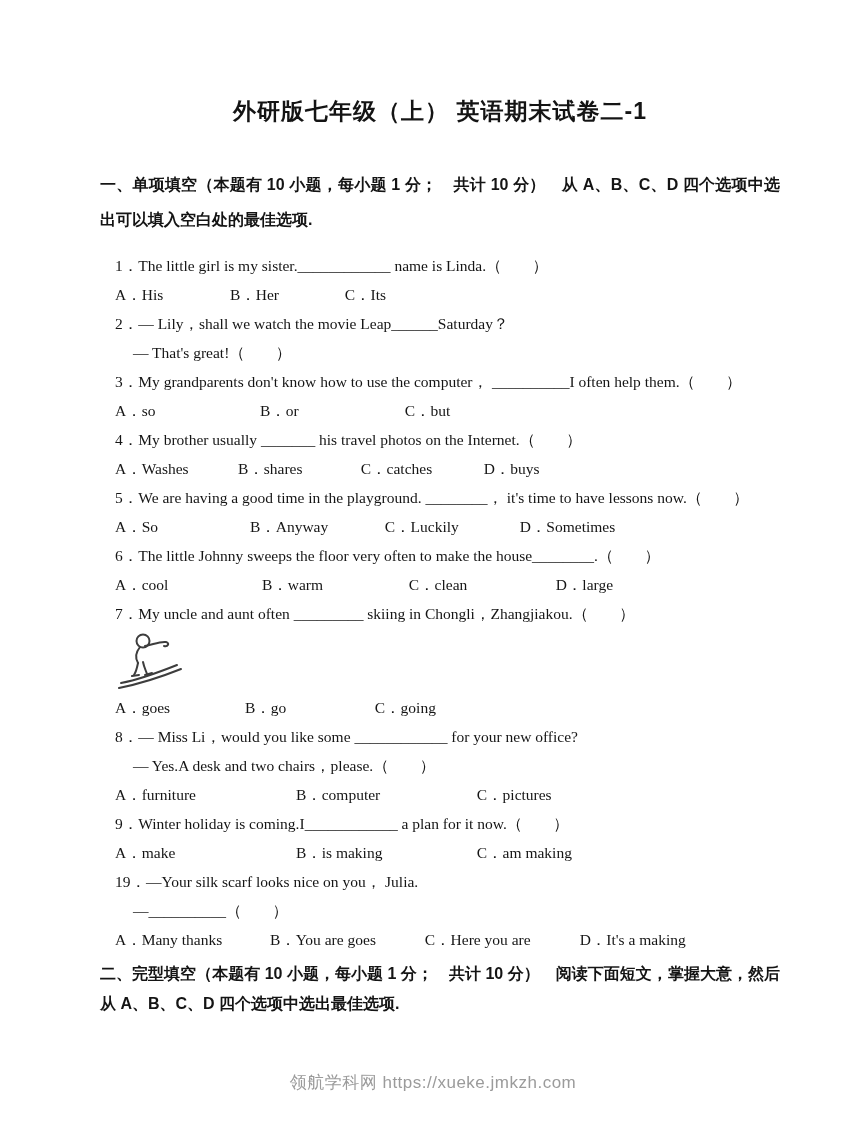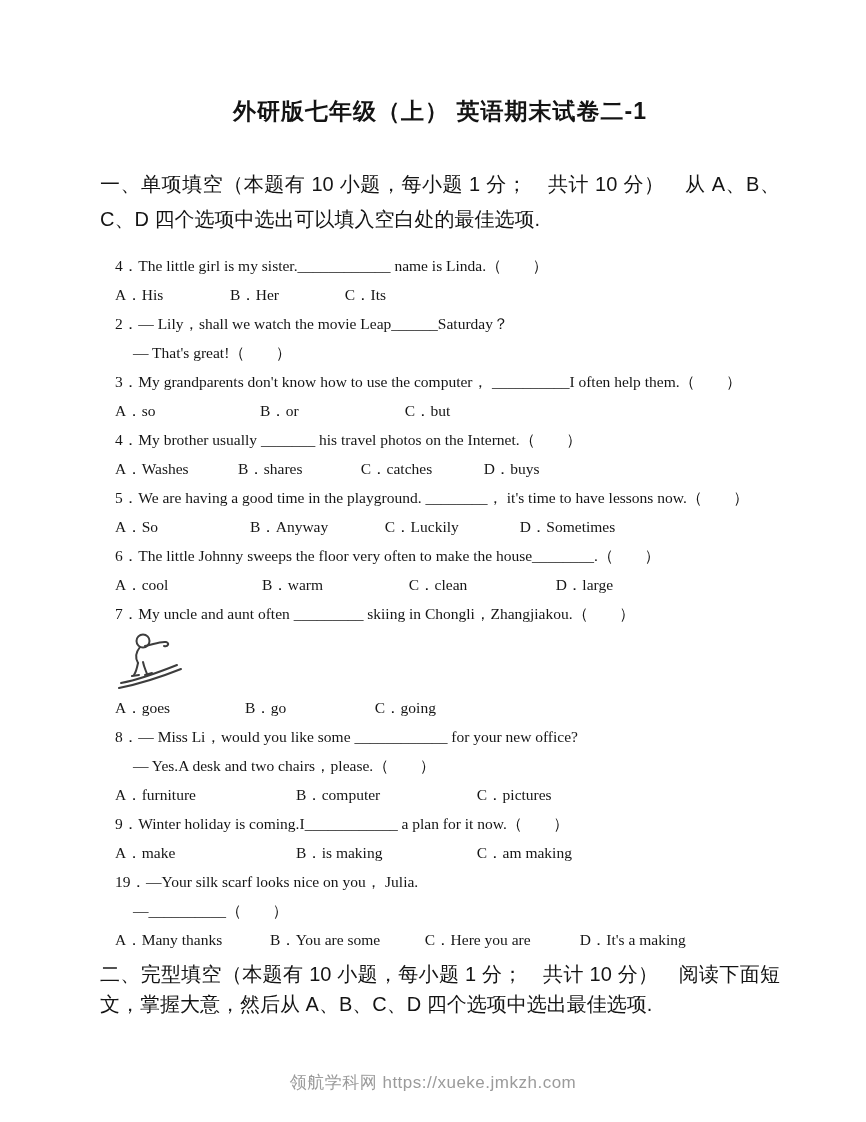--- a/index.html
+++ b/index.html
@@ -18,22 +18,22 @@
     margin: 0 0 40px 0;
     text-align: center;
     font-family: "Liberation Sans", "DejaVu Sans", sans-serif;
     font-weight: 700;
     font-size: 23px;
     letter-spacing: 1px;
     color: #141414;
   }
   .sec-heading {
     font-family: "Liberation Sans", "DejaVu Sans", sans-serif;
-    font-weight: 400;
-    font-size: 20px;
+    font-weight: 700;
+    font-size: 16px;
     line-height: 35px;
     color: #141414;
     text-align: justify;
   }
   .sec-heading.second { margin-top: 5px; line-height: 30px; }
   .questions {
     margin-top: 14px;
     margin-left: 15px;
     font-family: "Liberation Serif", "DejaVu Serif", serif;
     font-size: 15.5px;
@@ -63,21 +63,21 @@
 <div class="page">
   <div class="content">
 
     <h1 class="doc-title">外研版七年级（上） 英语期末试卷二-1</h1>
 
     <div class="sec-heading">一、单项填空（本题有 10 小题，每小题 1 分；　共计 10 分）　从 A、B、C、D 四个选项中选出可以填入空白处的最佳选项.</div>
 
     <div class="questions">
 
       <div>
-        <div class="q-line">4．The little girl is my sister.____________ name is Linda.（　　）</div>
+        <div class="q-line">1．The little girl is my sister.____________ name is Linda.（　　）</div>
         <div class="opts" style="--ow:111px">
           <span>A．His</span>
           <span>B．Her</span>
           <span>C．Its</span>
         </div>
       </div>
 
       <div>
         <div class="q-line">2．— Lily，shall we watch the movie Leap______Saturday？</div>
         <div class="q-line q-cont">— That's great!（　　）</div>
@@ -163,21 +163,21 @@
           <span>B．is making</span>
           <span>C．am making</span>
         </div>
       </div>
 
       <div>
         <div class="q-line">19．—Your silk scarf looks nice on you， Julia.</div>
         <div class="q-line q-cont">—__________（　　）</div>
         <div class="opts" style="--ow:151px">
           <span>A．Many thanks</span>
-          <span>B．You are some</span>
+          <span>B．You are goes</span>
           <span>C．Here you are</span>
           <span>D．It's a making</span>
         </div>
       </div>
 
     </div>
 
     <div class="sec-heading second">二、完型填空（本题有 10 小题，每小题 1 分；　共计 10 分）　阅读下面短文，掌握大意，然后从 A、B、C、D 四个选项中选出最佳选项.</div>
 
   </div>

